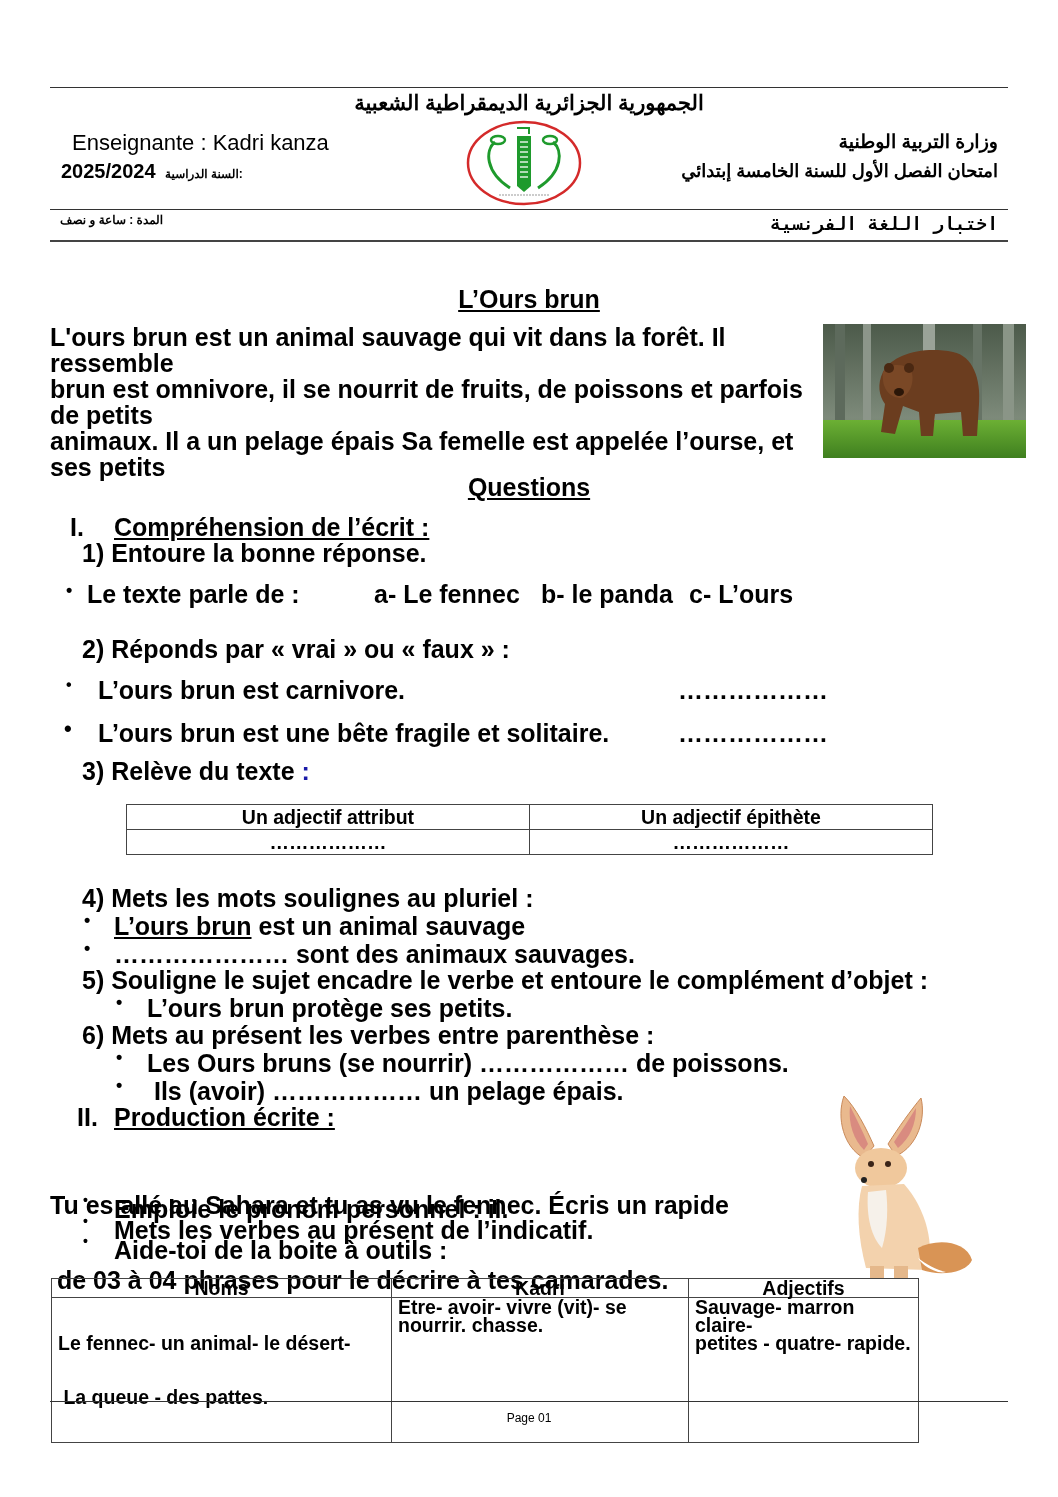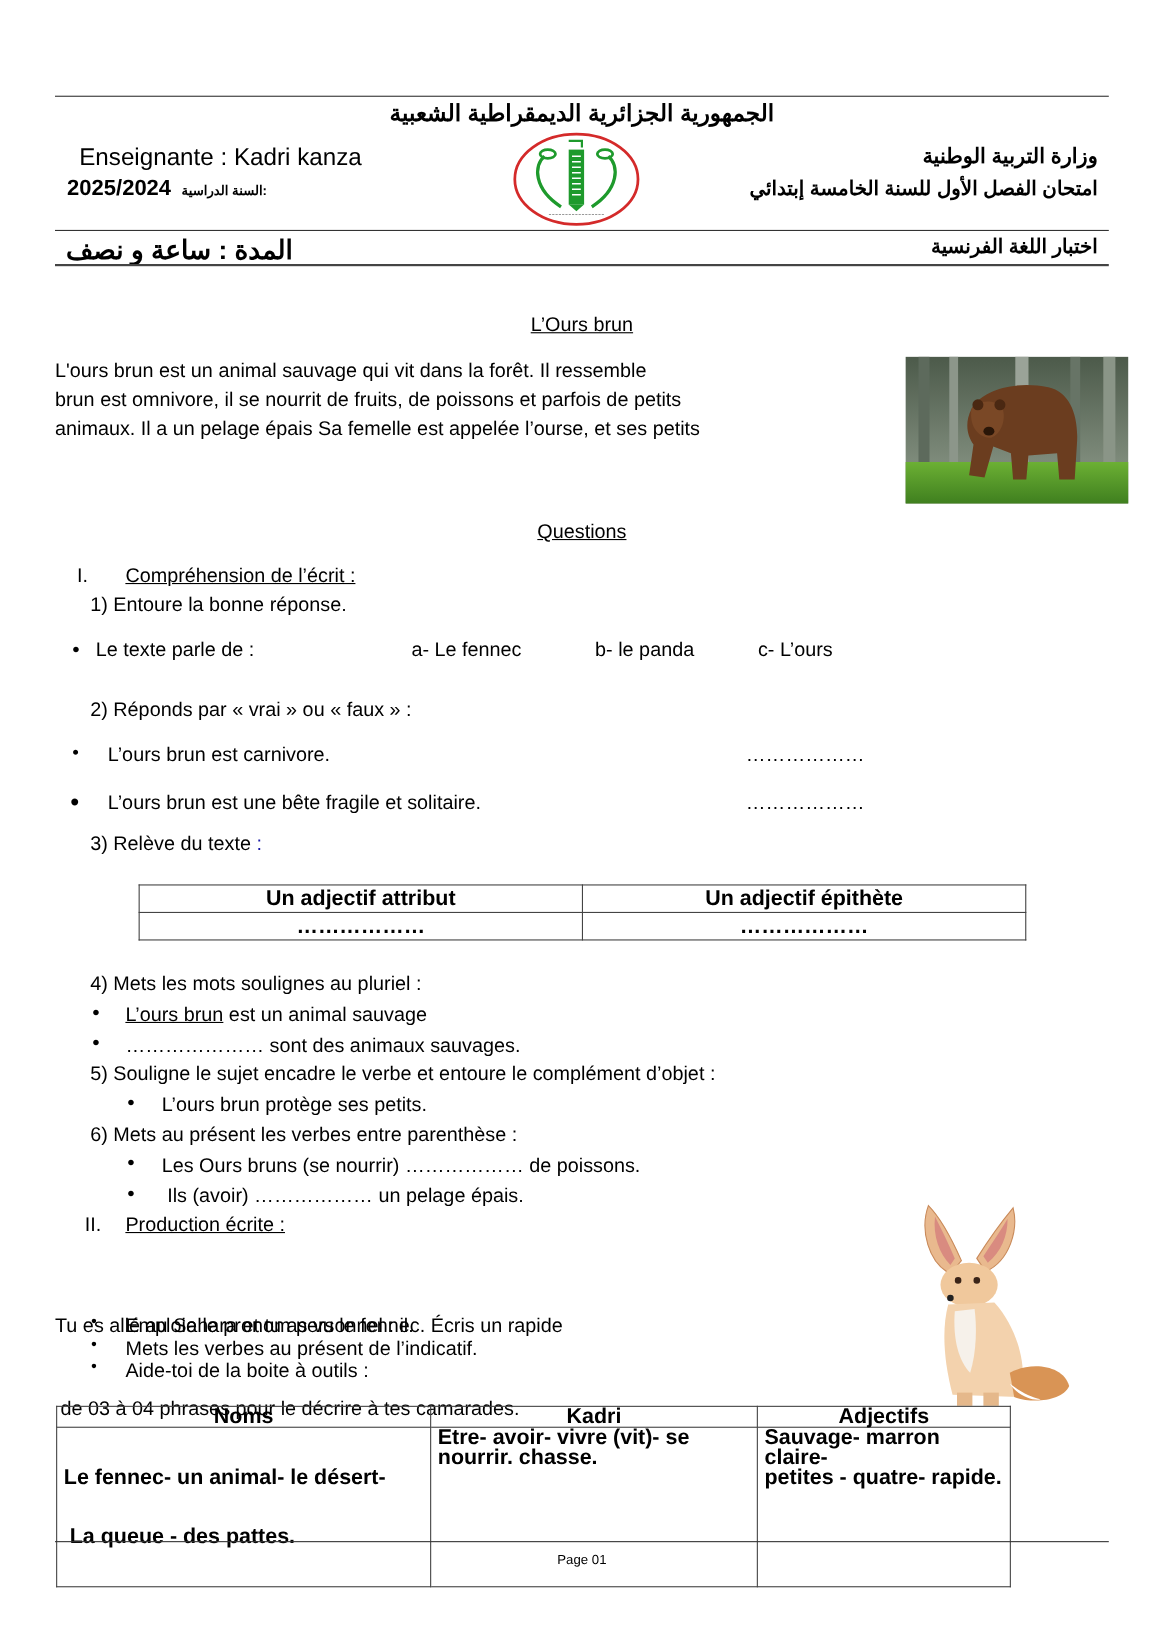--- a/index.html
+++ b/index.html
@@ -3,21 +3,21 @@
 <meta charset="utf-8">
 <style>
   html, body { margin: 0; padding: 0; background: #ffffff; }
   body { width: 1058px; height: 1497px; position: relative; overflow: hidden;
          font-family: "Liberation Sans", sans-serif; color: #000; }
   .abs { position: absolute; }
   .b { font-weight: normal; margin-left: 11px; }
   .hr { position: absolute; left: 50px; width: 958px; height: 0; border-top: 1.5px solid #333; }
   .hr.thick { border-top: 2px solid #444; }
   .ar { direction: rtl; font-weight: bold; font-size: 19px; }
-  .fs20 { font-size: 18px; font-weight: normal; }
+  .fs20 { font-size: 25px; font-weight: bold; }
   .u { text-decoration: underline; }
   .bullet { position: absolute; font-weight: bold; }
   table.tbl { border-collapse: collapse; position: absolute; }
   table.tbl td { border: 1.5px solid #444; font-weight: bold; font-size: 19.5px; text-align: center; padding: 0; }
   table.tools td { border: 1.5px solid #444; font-weight: bold; font-size: 19.5px; vertical-align: top; padding: 0 6px; line-height: 18px; }
   .photo { position: absolute; overflow: hidden; }
 </style>
 </head>
 <body>
 
@@ -51,22 +51,22 @@
         <line x1="55" y1="47" x2="63" y2="47"></line>
       <line x1="55" y1="52" x2="63" y2="52"></line>
         <line x1="55" y1="57" x2="63" y2="57"></line>
     </g>
     <polygon points="52,66 66,66 59,72" fill="#1e9a2c"></polygon>
     <line x1="34" y1="75" x2="84" y2="75" stroke="#999" stroke-width="1" stroke-dasharray="2,1"></line>
   </svg>
 </div>
 
 <div class="hr" style="top:209px;"></div>
-<div class="abs ar" style="top:213px; left:60px; font-size:24px;">المدة : ساعة و نصف</div>
-<div class="abs ar" style="top:213px; right:60px; font-size:18px;">اختبار اللغة الفرنسية</div>
+<div class="abs ar" style="top:213px; left:60px; font-size:12px;">المدة : ساعة و نصف</div>
+<div class="abs ar" style="top:213px; right:60px; font-size:18px;font-family:Liberation Mono, monospace;">اختبار اللغة الفرنسية</div>
 <div class="hr thick" style="top:240px;"></div>
 
 <div class="abs fs20 u" style="top:285px; left:0; width:1058px; text-align:center;">L’Ours brun</div>
 <div class="abs fs20" style="top:324px; left:50px; line-height:26px; width:770px;">
   <div>L'ours brun est un animal sauvage qui vit dans la forêt. Il ressemble</div>
   <div>brun est omnivore, il se nourrit de fruits, de poissons et parfois de petits</div>
   <div>animaux. Il a un pelage épais Sa femelle est appelée l’ourse, et ses petits</div>
 </div>
 
 <div class="photo" style="top:324px; left:823px; width:203px; height:134px;">

